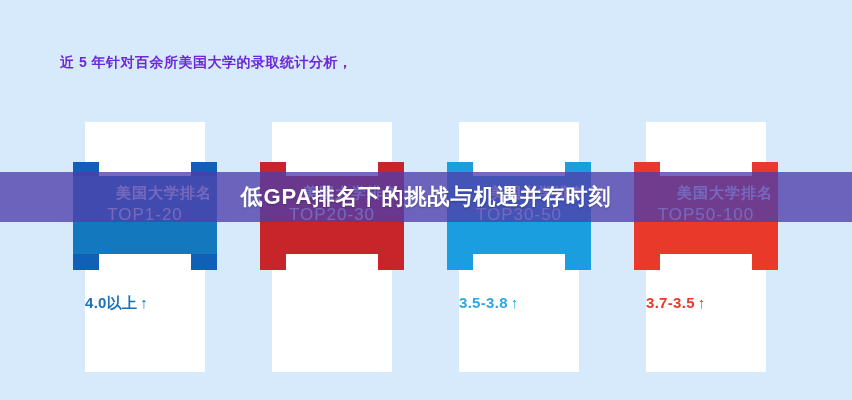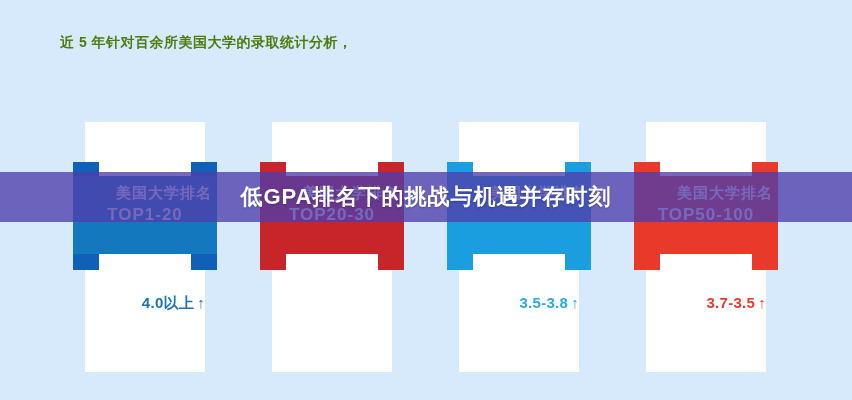--- a/index.html
+++ b/index.html
@@ -16,26 +16,27 @@
     overflow:hidden;
   }
 
   
   .header{
     position:absolute;
     left:60px; top:30px;
     width:560px;
   }
   .header-line{
-    color:#4d7c0f;
+    color:#6d28d9;
     font-size:14px;
     font-weight:600;
     line-height:24px;
     letter-spacing:.5px;
     white-space:nowrap;
+    margin-top:20px;
   }
 
   
   .deck{
     position:absolute;
     left:0; top:122px;
     width:852px; height:252px;
   }
   .card{
     position:absolute;
@@ -93,31 +94,31 @@
   }
   .b-title{
     font-size:15px;
     font-weight:700;
     line-height:22px;
     letter-spacing:1px;
     padding-left:38px;
   }
   .b-rank{
     font-size:17px;
-    font-weight:700;
+    font-weight:400;
     line-height:22px;
     letter-spacing:1px;
   }
 
   
   .gpa{
     position:absolute;
     left:0; top:172px;
     width:120px;
-    text-align:right;
+    text-align:left;
     font-size:15px;
     font-weight:700;
     letter-spacing:.3px;
     white-space:nowrap;
   }
   .gpa .arrow{font-size:15px;margin-left:3px;}
 
   
   .overlay{
     position:absolute;
@@ -182,20 +183,21 @@
 
     <div class="card c3">
       <div class="bracket">
         <span class="b-tab l" style="background: rgb(27, 158, 224);"></span>
         <span class="b-tab r" style="background: rgb(27, 158, 224);"></span>
         <span class="b-band" style="background: rgb(27, 158, 224);"></span>
         <span class="b-leg l" style="background: rgb(27, 158, 224);"></span>
         <span class="b-leg r" style="background: rgb(27, 158, 224);"></span>
         <div class="b-text">
           <div class="b-title">美国大学排名</div>
+          <div class="b-rank">TOP30-50</div>
         </div>
       </div>
       <div class="gpa" style="color: rgb(42, 170, 224);">
         <span>3.5-3.8</span><span class="arrow">↑</span>
       </div>
     </div>
 
     <div class="card c4">
       <div class="bracket">
         <span class="b-tab l" style="background: rgb(232, 57, 42);"></span>

